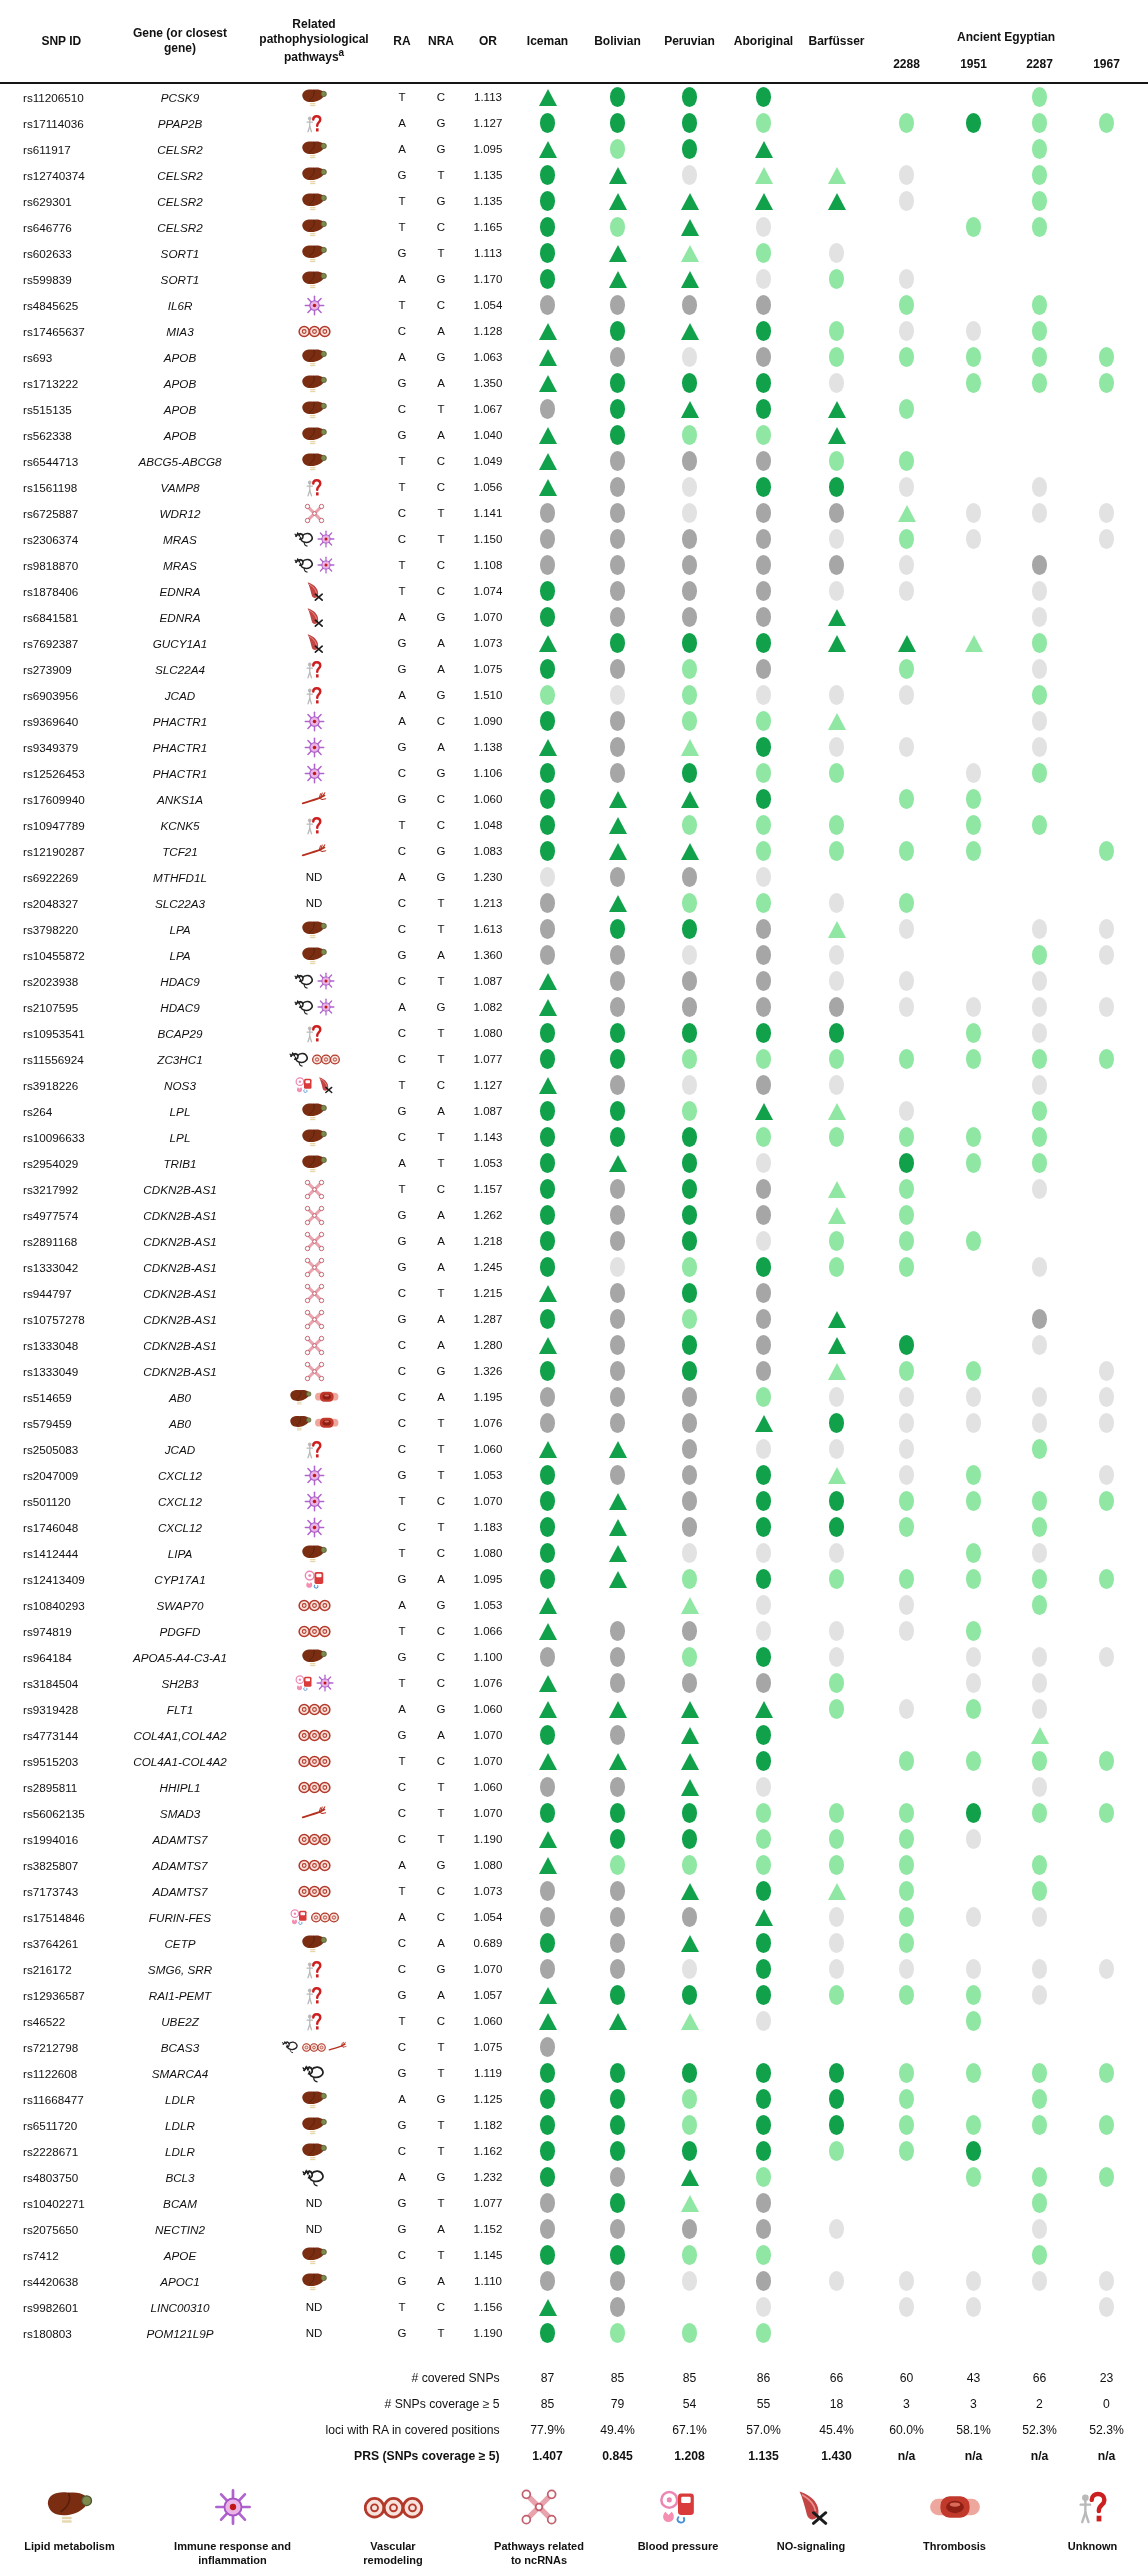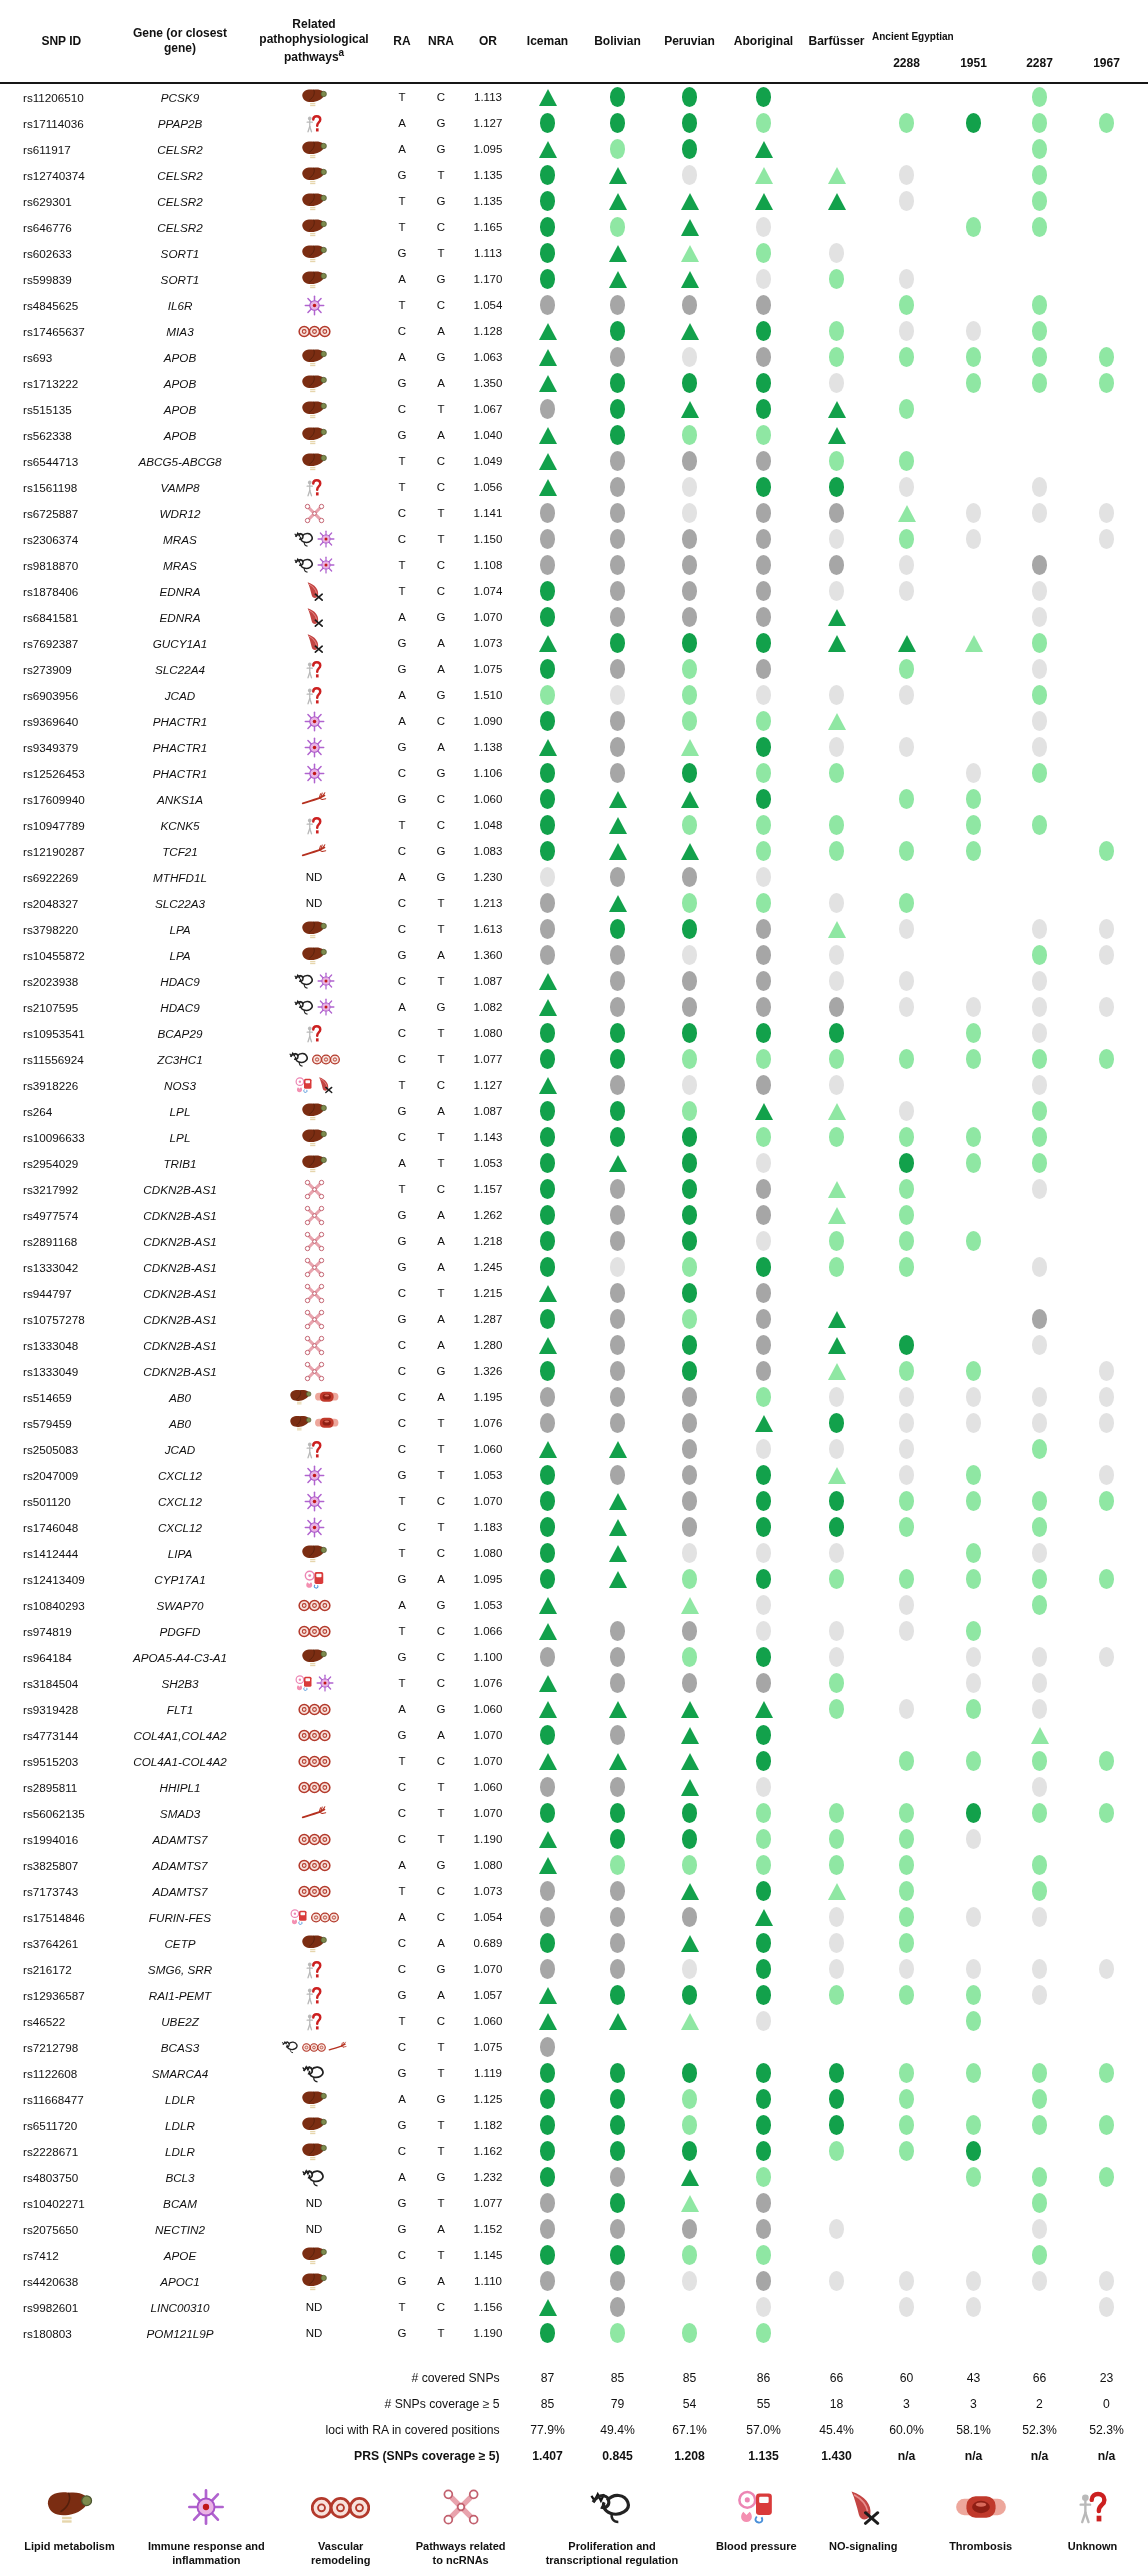--- a/index.html
+++ b/index.html
@@ -7,21 +7,21 @@
     width:1148px;height:2576px;background:#fff;position:relative;
     font-family:"Liberation Sans", sans-serif;color:#111;overflow:hidden;
     --cols:117px 126px 142px 34px 44px 50px 69px 71px 73px 75px 71px 69px 65px 67px 67px;
   }
   .grid{display:grid;grid-template-columns:var(--cols);align-items:center;}
   
   .thead{height:82px;border-bottom:2.9px solid #161616;}
   .th{font-weight:bold;font-size:12px;text-align:center;line-height:1.25;}
   .th.snp{padding-left:5.7px;}
   .anc-group{grid-column:12 / 16;display:flex;flex-direction:column;height:100%;justify-content:center;}
-  .anc-title{font-weight:bold;font-size:10px;text-align:left;margin-top:19px;}
+  .anc-title{font-weight:bold;font-size:12px;text-align:center;margin-top:19px;}
   .anc-nums{display:grid;grid-template-columns:69px 65px 67px 67px;margin-top:13.4px;}
   .anc-nums div{font-weight:bold;font-size:12px;text-align:center;}
   
   .row{height:26px;}
   .cell{text-align:center;font-size:11.5px;white-space:nowrap;}
   .cell.snp{text-align:left;padding-left:23px;font-size:11.7px;}
   .cell.gene{font-style:italic;font-size:11.7px;}
   .cell.path{display:flex;justify-content:center;align-items:center;gap:1.9px;height:100%;}
   .nd{font-size:11.5px;font-weight:normal;}
   .sym-c{display:inline-block;width:15.3px;height:20px;border-radius:50%;vertical-align:middle;}
@@ -2843,31 +2843,20 @@
         <circle cx="4" cy="4" r="2.5"></circle>
               <circle cx="20" cy="4" r="2.5"></circle>
         <circle cx="4" cy="20" r="2.5"></circle>
               <circle cx="20" cy="20" r="2.5"></circle>
               <circle cx="12" cy="12" r="2.1"></circle>
             </g>
           </svg>
         </div>
         <div class="leg-label">Pathways related to ncRNAs</div>
       </div>
-      <div class="leg-item" style="width: 163px;">
-        <div class="leg-icon">
-          <svg width="48" height="38" viewBox="0 0 30 24">
-      <path d="M2 5 L4 8 L6 4 L8 8 L10 4" stroke="#111" stroke-width="1.4" fill="none"></path>
-      <path d="M3 9 C7 3 13 4 13 9 C13 12 10 13 8 12" fill="none" stroke="#222" stroke-width="2"></path>
-      <path d="M12 8 C16 3 23 4 25 9 C27 14 20 18 14 16 C10 14.6 9 11 10 9" fill="none" stroke="#222" stroke-width="2"></path>
-      <path d="M15 16 C14 19 16 21.5 19 21.5" fill="none" stroke="#222" stroke-width="1.5"></path>
-          </svg>
-        </div>
-        <div class="leg-label">Proliferation and transcriptional regulation</div>
-      </div>
       <div class="leg-item" style="width: 86px;">
         <div class="leg-icon">
           <svg width="42" height="38" viewBox="0 0 26 24">
       <circle cx="7.5" cy="7.5" r="5" fill="none" stroke="#ec86b4" stroke-width="1.6"></circle>
       <circle cx="7.5" cy="7.5" r="1.6" fill="#ec86b4"></circle>
       <rect x="13" y="3.5" width="10" height="13.5" rx="2" fill="#d93a3a"></rect>
       <rect x="15" y="5.5" width="6" height="4" rx="0.8" fill="#fbfbfb"></rect>
       <path d="M5 15 C2.5 17.5 3.5 21.5 7 21.5 C10.5 21.5 11.5 17.5 9 15 L7 17 Z" fill="#f48fb1"></path>
       <path d="M13.5 18 C10 22.5 19 23.5 16.5 18.5" stroke="#4a90d9" stroke-width="1.2" fill="none"></path>
           </svg>

